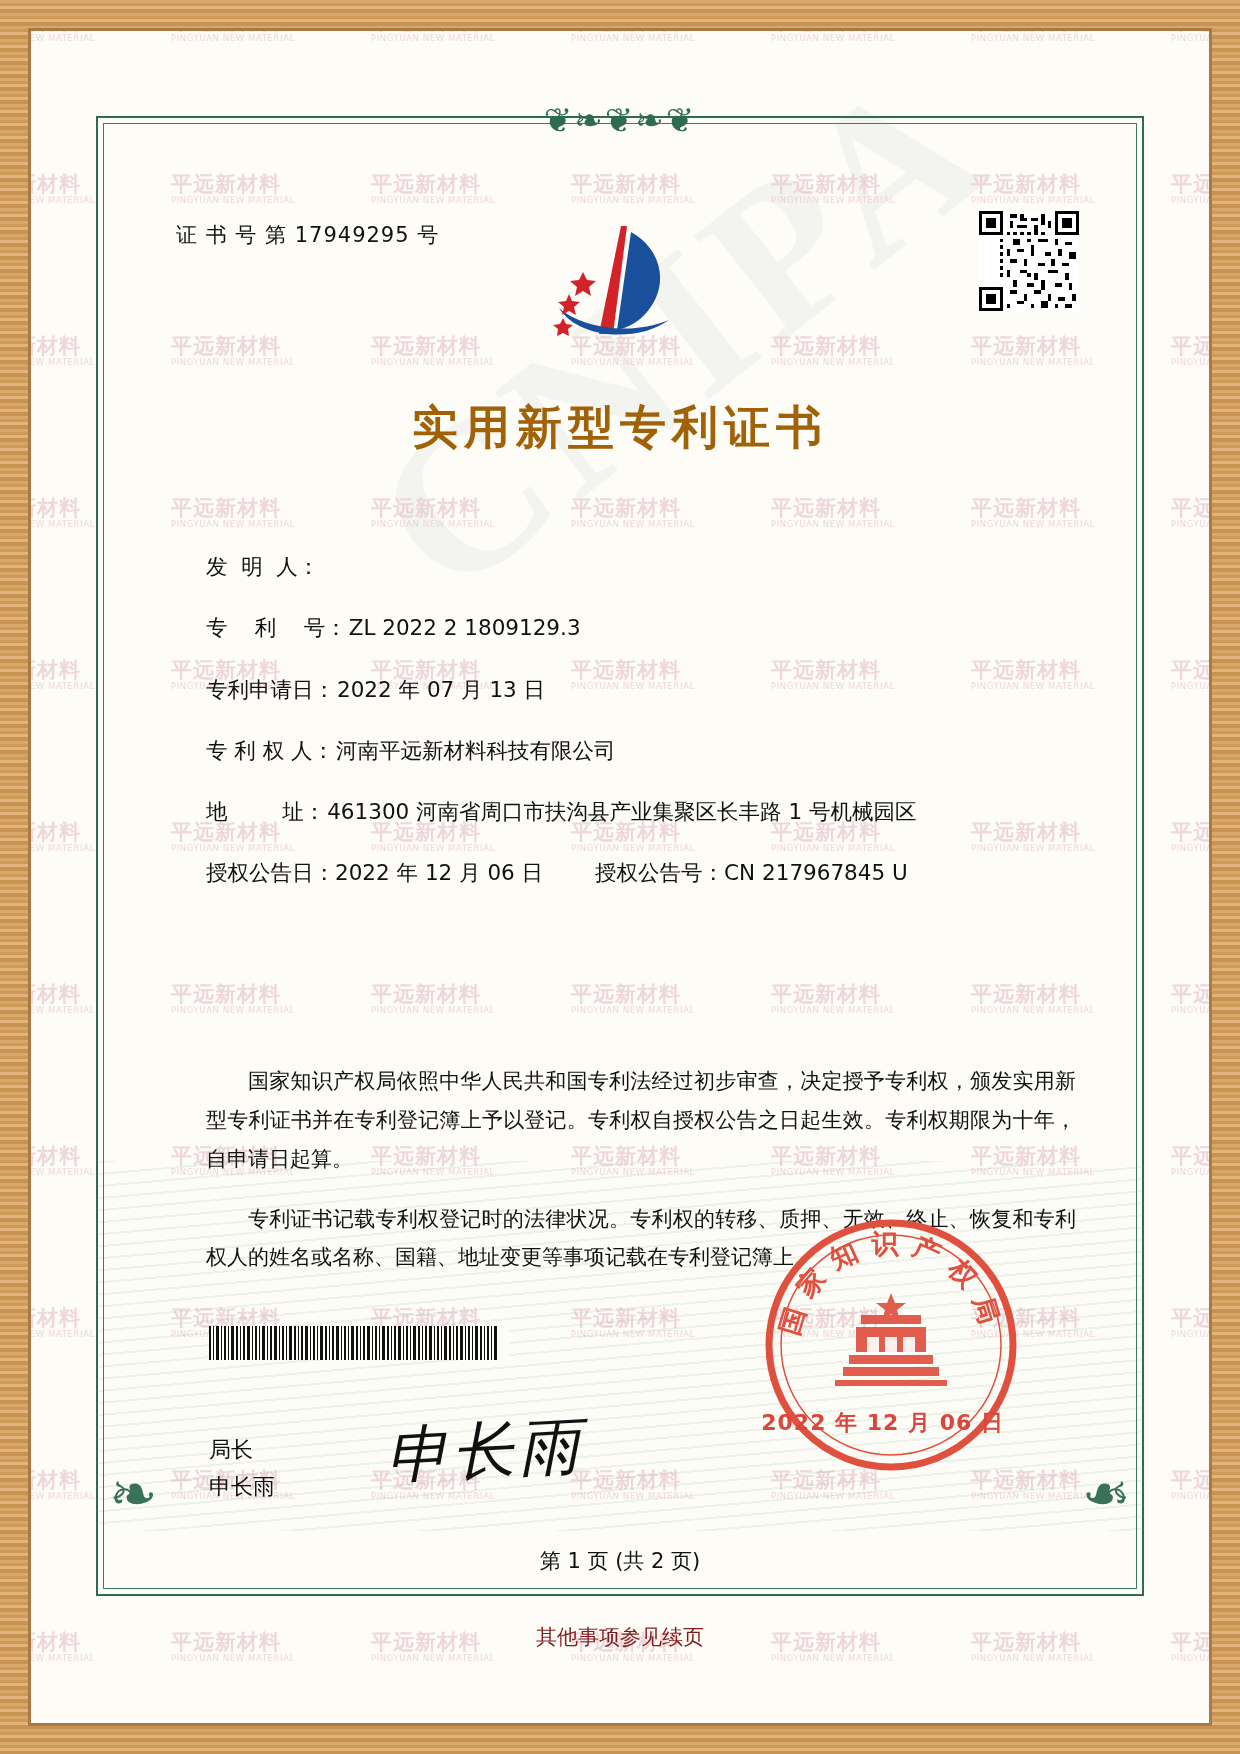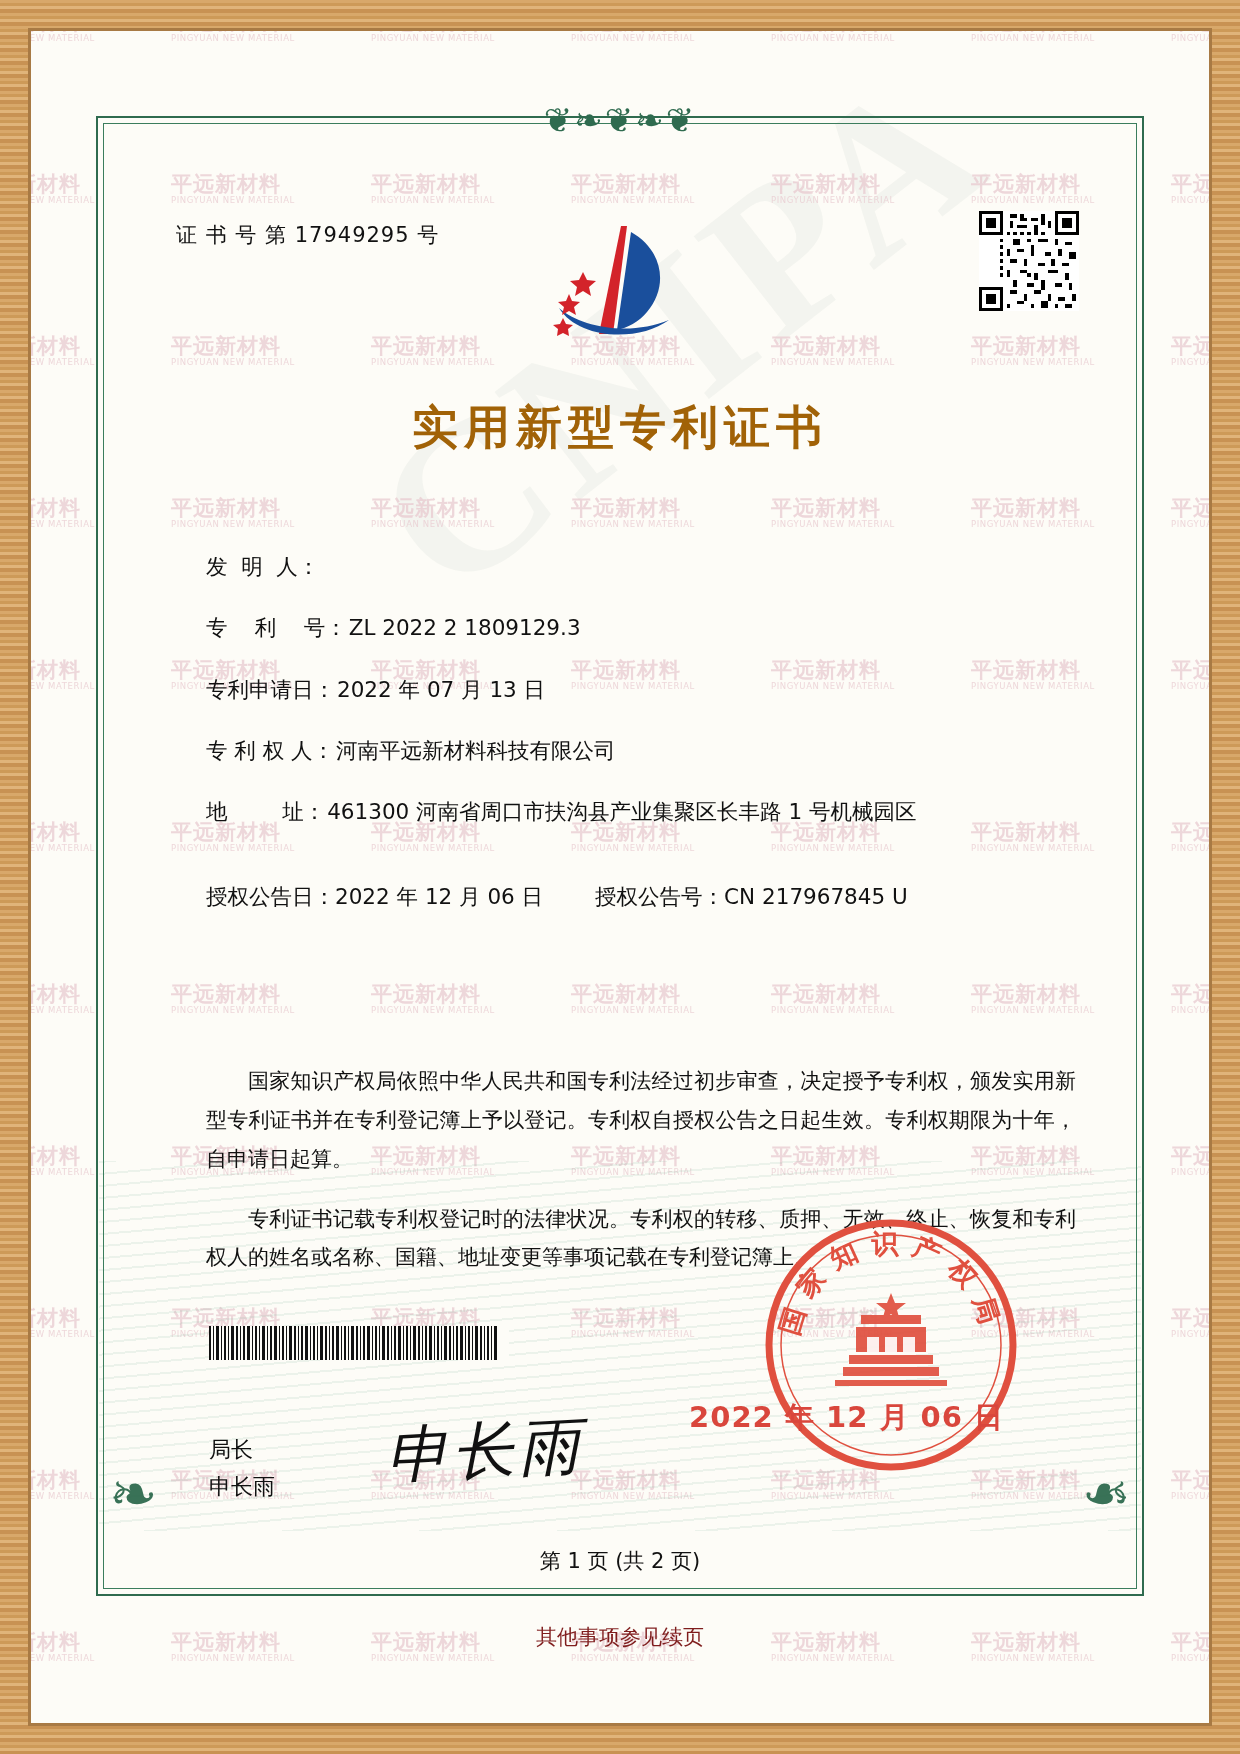--- a/index.html
+++ b/index.html
@@ -246,21 +246,21 @@
 
   
   .seal {
     position: absolute;
     right: 188px; bottom: 248px;
     width: 260px; height: 260px;
   }
   .seal-date {
     position: absolute;
     right: 205px; bottom: 285px;
-    font-size: 29px;
+    font-size: 22px;
     color: #d9463c;
     letter-spacing: 1px;
     font-weight: 600;
     z-index: 7;
     white-space: nowrap;
   }
 
   .page-no {
     position: absolute;
     left: 0; right: 0; bottom: 148px;
@@ -730,21 +730,21 @@
         </div>
         <div class="field-row">
           <span class="field-label">专 利 权 人：</span>
           <span class="field-value">河南平远新材料科技有限公司</span>
         </div>
         <div class="field-row">
           <span class="field-label">地        址：</span>
           <span class="field-value">461300 河南省周口市扶沟县产业集聚区长丰路 1 号机械园区</span>
         </div>
         <div class="field-row two-col">
-          <span style="white-space: pre; margin-top: 24px;">授权公告日：2022 年 12 月 06 日</span>
+          <span style="white-space: pre;">授权公告日：2022 年 12 月 06 日</span>
           <span class="col2">授权公告号：CN 217967845 U</span>
         </div>
       </div>
 
     <div class="paras" id="paras-container">
         <p class="para">国家知识产权局依照中华人民共和国专利法经过初步审查，决定授予专利权，颁发实用新型专利证书并在专利登记簿上予以登记。专利权自授权公告之日起生效。专利权期限为十年，自申请日起算。</p>
         <p class="para">专利证书记载专利权登记时的法律状况。专利权的转移、质押、无效、终止、恢复和专利权人的姓名或名称、国籍、地址变更等事项记载在专利登记簿上。</p>
       </div>
 
     <div class="barcode">

